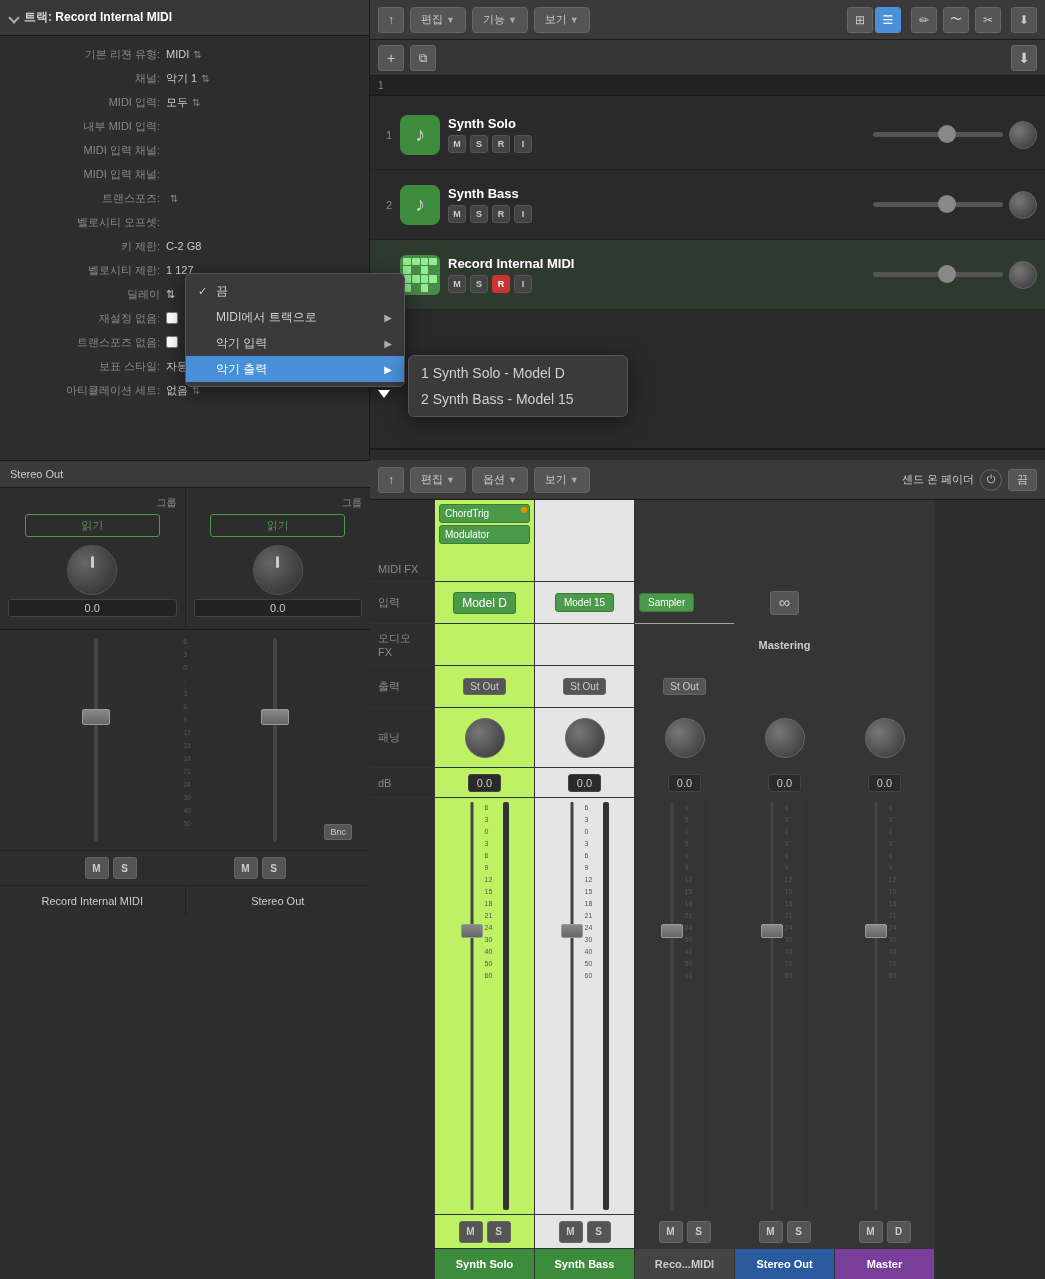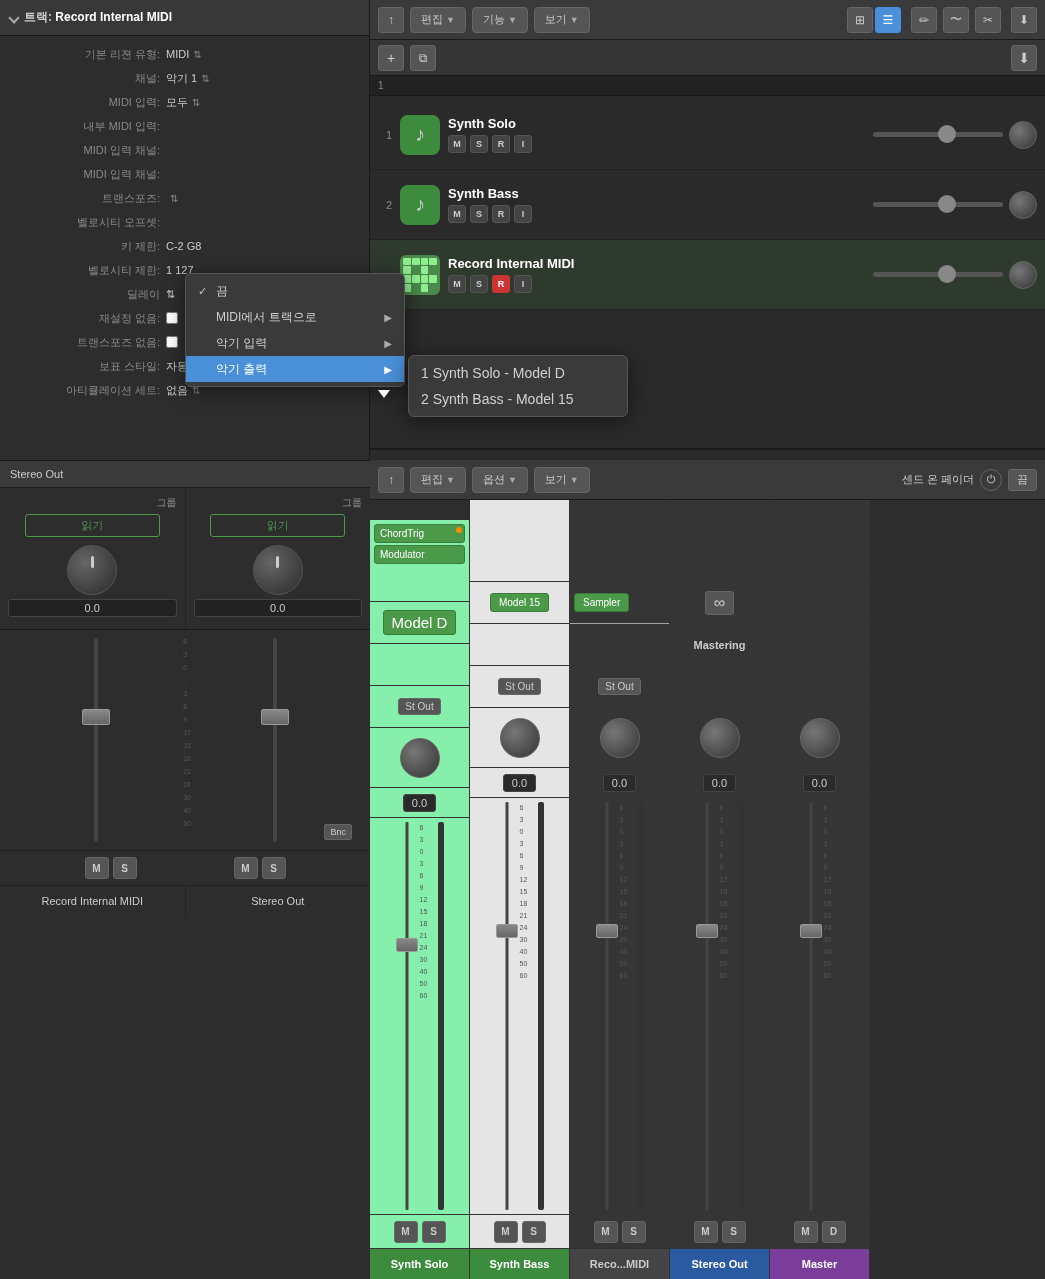--- a/index.html
+++ b/index.html
@@ -829,31 +829,39 @@
       <span>보기</span>
       <span style="font-size:9px;color:#aaa;">▼</span>
     </div>
     <div class="mixer-label">센드 온 페이더</div>
     <div class="mixer-power">⏻</div>
     <div class="mixer-off-btn">끔</div>
   </div>
 
   <div style="display:flex;height:calc(100% - 40px);background:#2d2d2d;">
 
-
-    <div style="width:100px;background:#86efac;border-right:1px solid #333;display:flex;flex-direction:column;margin-top:20px;">
+    <div style="width:65px;background:#2d2d2d;border-right:1px solid #333;display:flex;flex-direction:column;">
+      <div style="height:82px;display:flex;align-items:flex-end;padding:6px 8px;border-bottom:1px solid #333;font-size:11px;color:#888;">MIDI FX</div>
+      <div style="height:42px;display:flex;align-items:center;padding:6px 8px;border-bottom:1px solid #333;font-size:11px;color:#888;">입력</div>
+      <div style="height:42px;display:flex;align-items:center;padding:6px 8px;border-bottom:1px solid #333;font-size:11px;color:#888;">오디오 FX</div>
+      <div style="height:42px;display:flex;align-items:center;padding:6px 8px;border-bottom:1px solid #333;font-size:11px;color:#888;">출력</div>
+      <div style="height:60px;display:flex;align-items:center;padding:6px 8px;border-bottom:1px solid #333;font-size:11px;color:#888;">패닝</div>
+      <div style="height:30px;display:flex;align-items:center;padding:6px 8px;border-bottom:1px solid #333;font-size:11px;color:#888;">dB</div>
+    </div>
+
+    <div style="width:100px;background:#bef264;border-right:1px solid #333;display:flex;flex-direction:column;">
       <div style="height:82px;padding:4px;border-bottom:1px solid #333;">
         <div style="position:relative;background:#4a9a4a;color:#fff;font-size:10px;padding:3px 5px;border-radius:3px;margin-bottom:2px;cursor:pointer;border:1px solid #3a7a3a;">
           ChordTrig
           <div style="width:6px;height:6px;background:#ff8c00;border-radius:50%;position:absolute;right:2px;top:2px;"></div>
         </div>
         <div style="background:#4a9a4a;color:#fff;font-size:10px;padding:3px 5px;border-radius:3px;cursor:pointer;border:1px solid #3a7a3a;">Modulator</div>
       </div>
       <div style="height:42px;padding:4px;border-bottom:1px solid #333;display:flex;align-items:center;justify-content:center;">
-        <div style="background:#4a9a4a;color:#fff;font-size:15px;padding:3px 8px;border-radius:3px;cursor:pointer;border:1px solid #3a7a3a;">Model D</div>
+        <div style="background:#4a9a4a;color:#fff;font-size:12px;padding:3px 8px;border-radius:3px;cursor:pointer;border:1px solid #3a7a3a;">Model D</div>
       </div>
       <div style="height:42px;border-bottom:1px solid #333;"></div>
       <div style="height:42px;padding:4px;border-bottom:1px solid #333;display:flex;align-items:center;justify-content:center;">
         <div style="background:#555;color:#ccc;font-size:10px;padding:2px 6px;border-radius:3px;cursor:pointer;border:1px solid #666;">St Out</div>
       </div>
       <div style="height:60px;padding:4px;border-bottom:1px solid #333;display:flex;align-items:center;justify-content:center;">
         <div class="knob" style="width:40px;height:40px;"></div>
       </div>
       <div style="height:30px;padding:2px 4px;border-bottom:1px solid #333;display:flex;align-items:center;justify-content:center;">
         <span style="font-size:11px;color:#ccc;background:#2a2a2a;padding:2px 8px;border-radius:3px;border:1px solid #444;">0.0</span>

